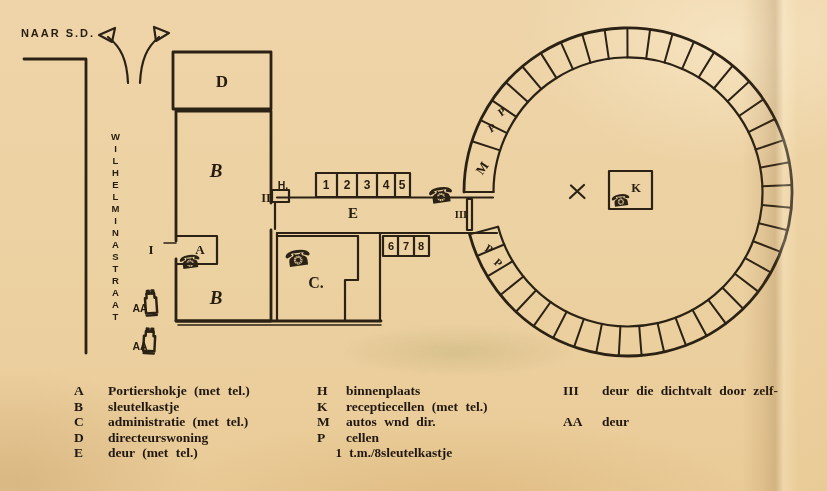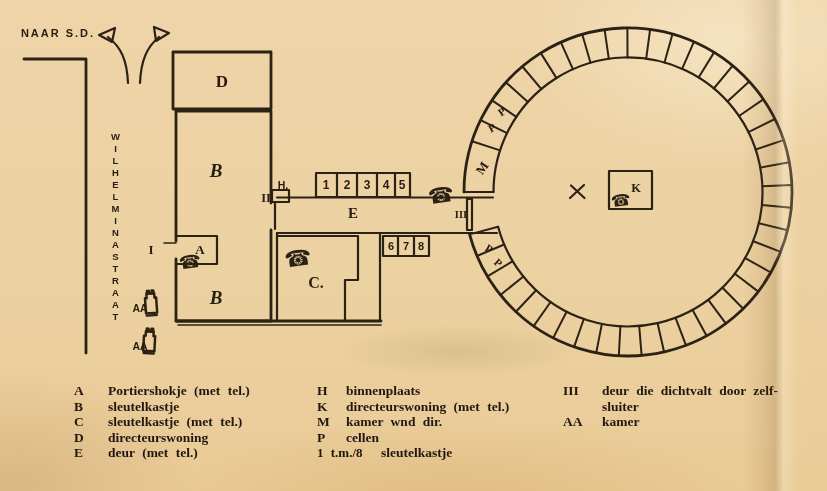--- a/index.html
+++ b/index.html
@@ -22,21 +22,21 @@
   .ital{font-style:italic;}
   .phone{position:absolute;transform:translate(-50%,-50%) rotate(-8deg);color:#2b2215;
          font-family:"DejaVu Sans", sans-serif;line-height:1;}
   .vstreet{position:absolute;writing-mode:vertical-rl;text-orientation:upright;
            font-size:9.5px;font-weight:bold;letter-spacing:1px;color:#261c10;}
   
   .leg{position:absolute;color:#201810;font-family:"Liberation Serif", serif;
        font-weight:bold;font-size:13.5px;word-spacing:4px;}
   .leg .row{display:flex;align-items:flex-start;height:15.5px;}
   .leg .k{flex:0 0 auto;display:inline-block;}
-  .c1 .k{width:34px;} .c2 .k{width:29px;} .c2 .k.wide{width:64px;font-size:13px;}
+  .c1 .k{width:34px;} .c2 .k{width:29px;} .c2 .k.wide{width:64px;font-size:13px;text-align:right;}
   .c3 .k{width:39px;}
   .crease{position:absolute;top:0;left:742px;width:72px;height:491px;pointer-events:none;
     background:linear-gradient(90deg, rgba(0,0,0,0) 0%, rgba(120,75,25,.10) 30%,
       rgba(95,60,20,.17) 46%, rgba(255,242,214,.30) 58%, rgba(238,210,158,.10) 78%, rgba(0,0,0,0) 100%);}
   .stain{position:absolute;left:340px;top:326px;width:235px;height:50px;pointer-events:none;
     background:radial-gradient(closest-side, rgba(118,122,55,.16), rgba(118,122,55,0));filter:blur(2px);}
 </style>
 </head>
 <body>
 
@@ -202,64 +202,63 @@
     <div class="row">
       <span class="k">A</span>
       <span>Portiershokje (met tel.)</span>
       </div>
     <div class="row">
       <span class="k">B</span>
       <span>sleutelkastje</span>
       </div>
     <div class="row">
       <span class="k">C</span>
-      <span>sleutelkastje (met tel.)</span>
+      <span>administratie (met tel.)</span>
       </div>
     <div class="row">
       <span class="k">D</span>
       <span>directeurswoning</span>
       </div>
     <div class="row">
       <span class="k">E</span>
       <span>deur (met tel.)</span>
       </div>
   </div>
 
   <div class="leg c2" style="left:317px;top:383px;">
     <div class="row">
       <span class="k">H</span>
       <span>binnenplaats</span>
       </div>
     <div class="row">
       <span class="k">K</span>
-      <span>directeurswoning (met tel.)</span>
+      <span>receptiecellen (met tel.)</span>
       </div>
     <div class="row">
       <span class="k">M</span>
-      <span>kamer wnd dir.</span>
+      <span>autos wnd dir.</span>
       </div>
     <div class="row">
       <span class="k">P</span>
       <span>cellen</span>
       </div>
     <div class="row">
       <span class="k wide">1 t.m./8</span>
       <span>sleutelkastje</span>
       </div>
   </div>
 
   <div class="leg c3" style="left:563px;top:383px;">
     <div class="row" style="height:31px;">
       <span class="k">III</span>
       <span style="display:inline-block;">
         <span style="display:block;height:15.5px;">deur die dichtvalt door zelf-</span>
-        <span style="display:block;height:15.5px;">sluiter</span>
       </span>
       </div>
     <div class="row">
       <span class="k">AA</span>
-      <span>kamer</span>
+      <span>deur</span>
       </div>
   </div>
 
   <div class="stain"></div>
   <div class="crease"></div>
 </div>
 
 </body></html>

